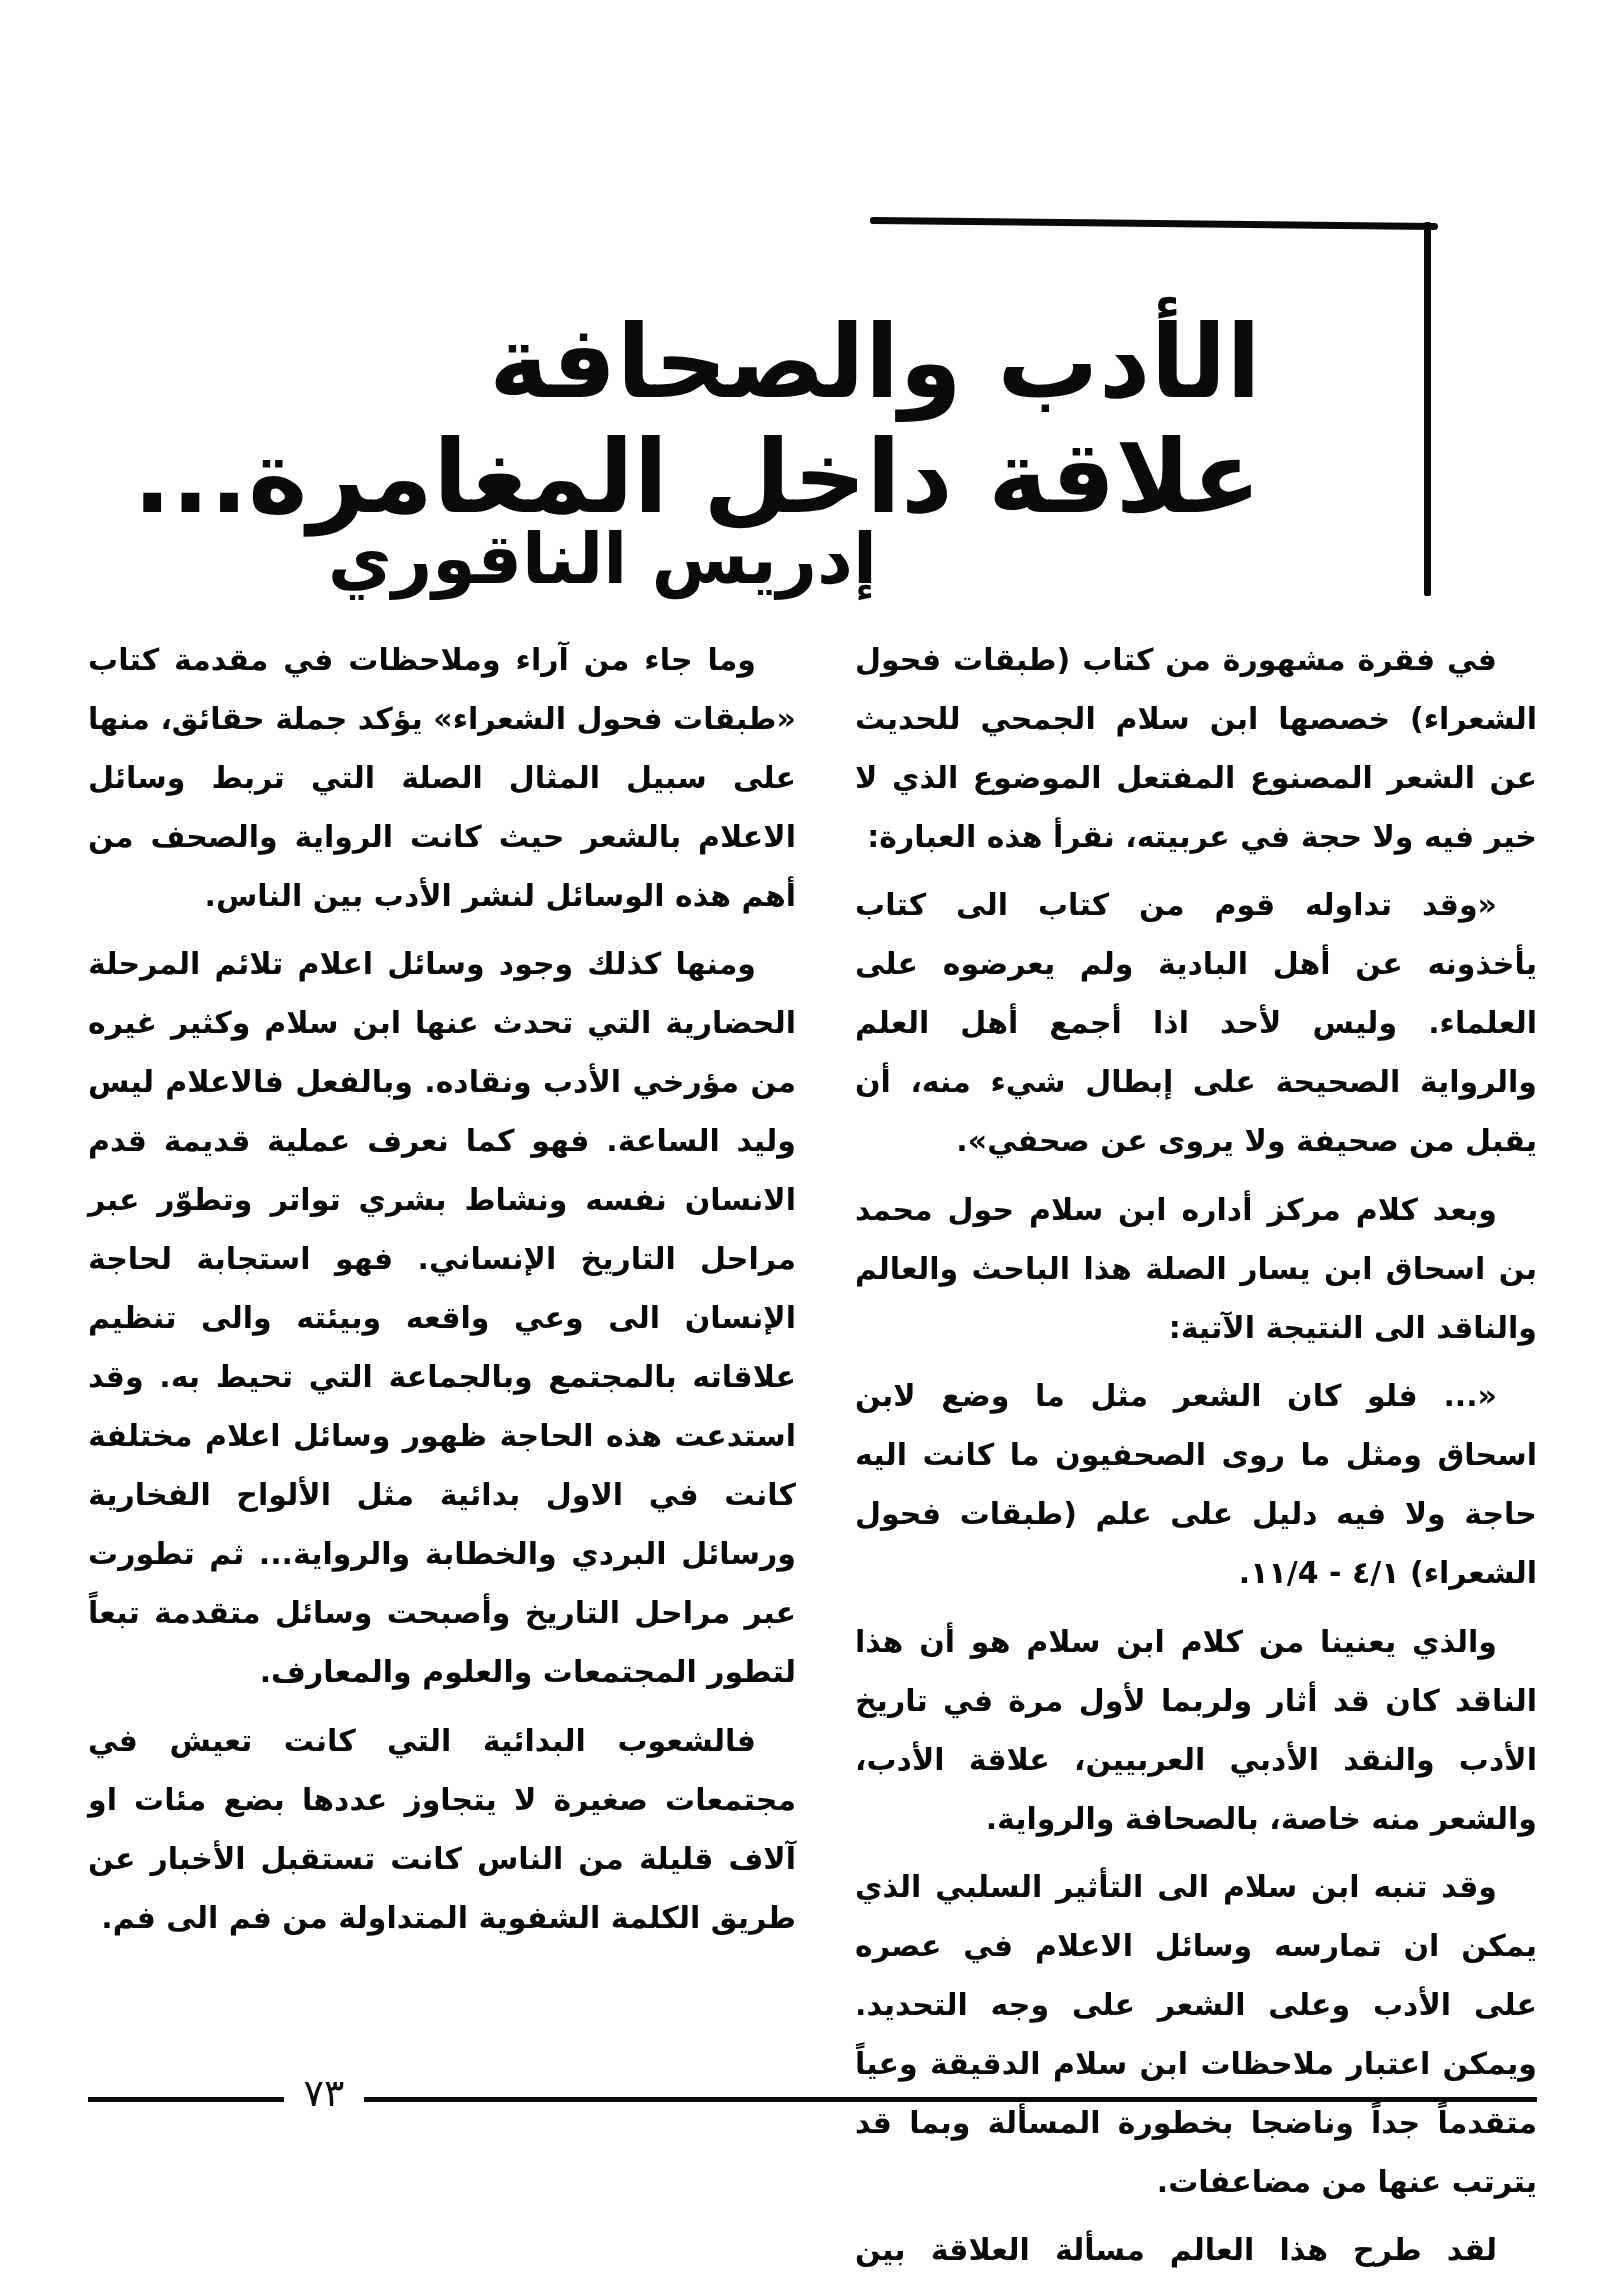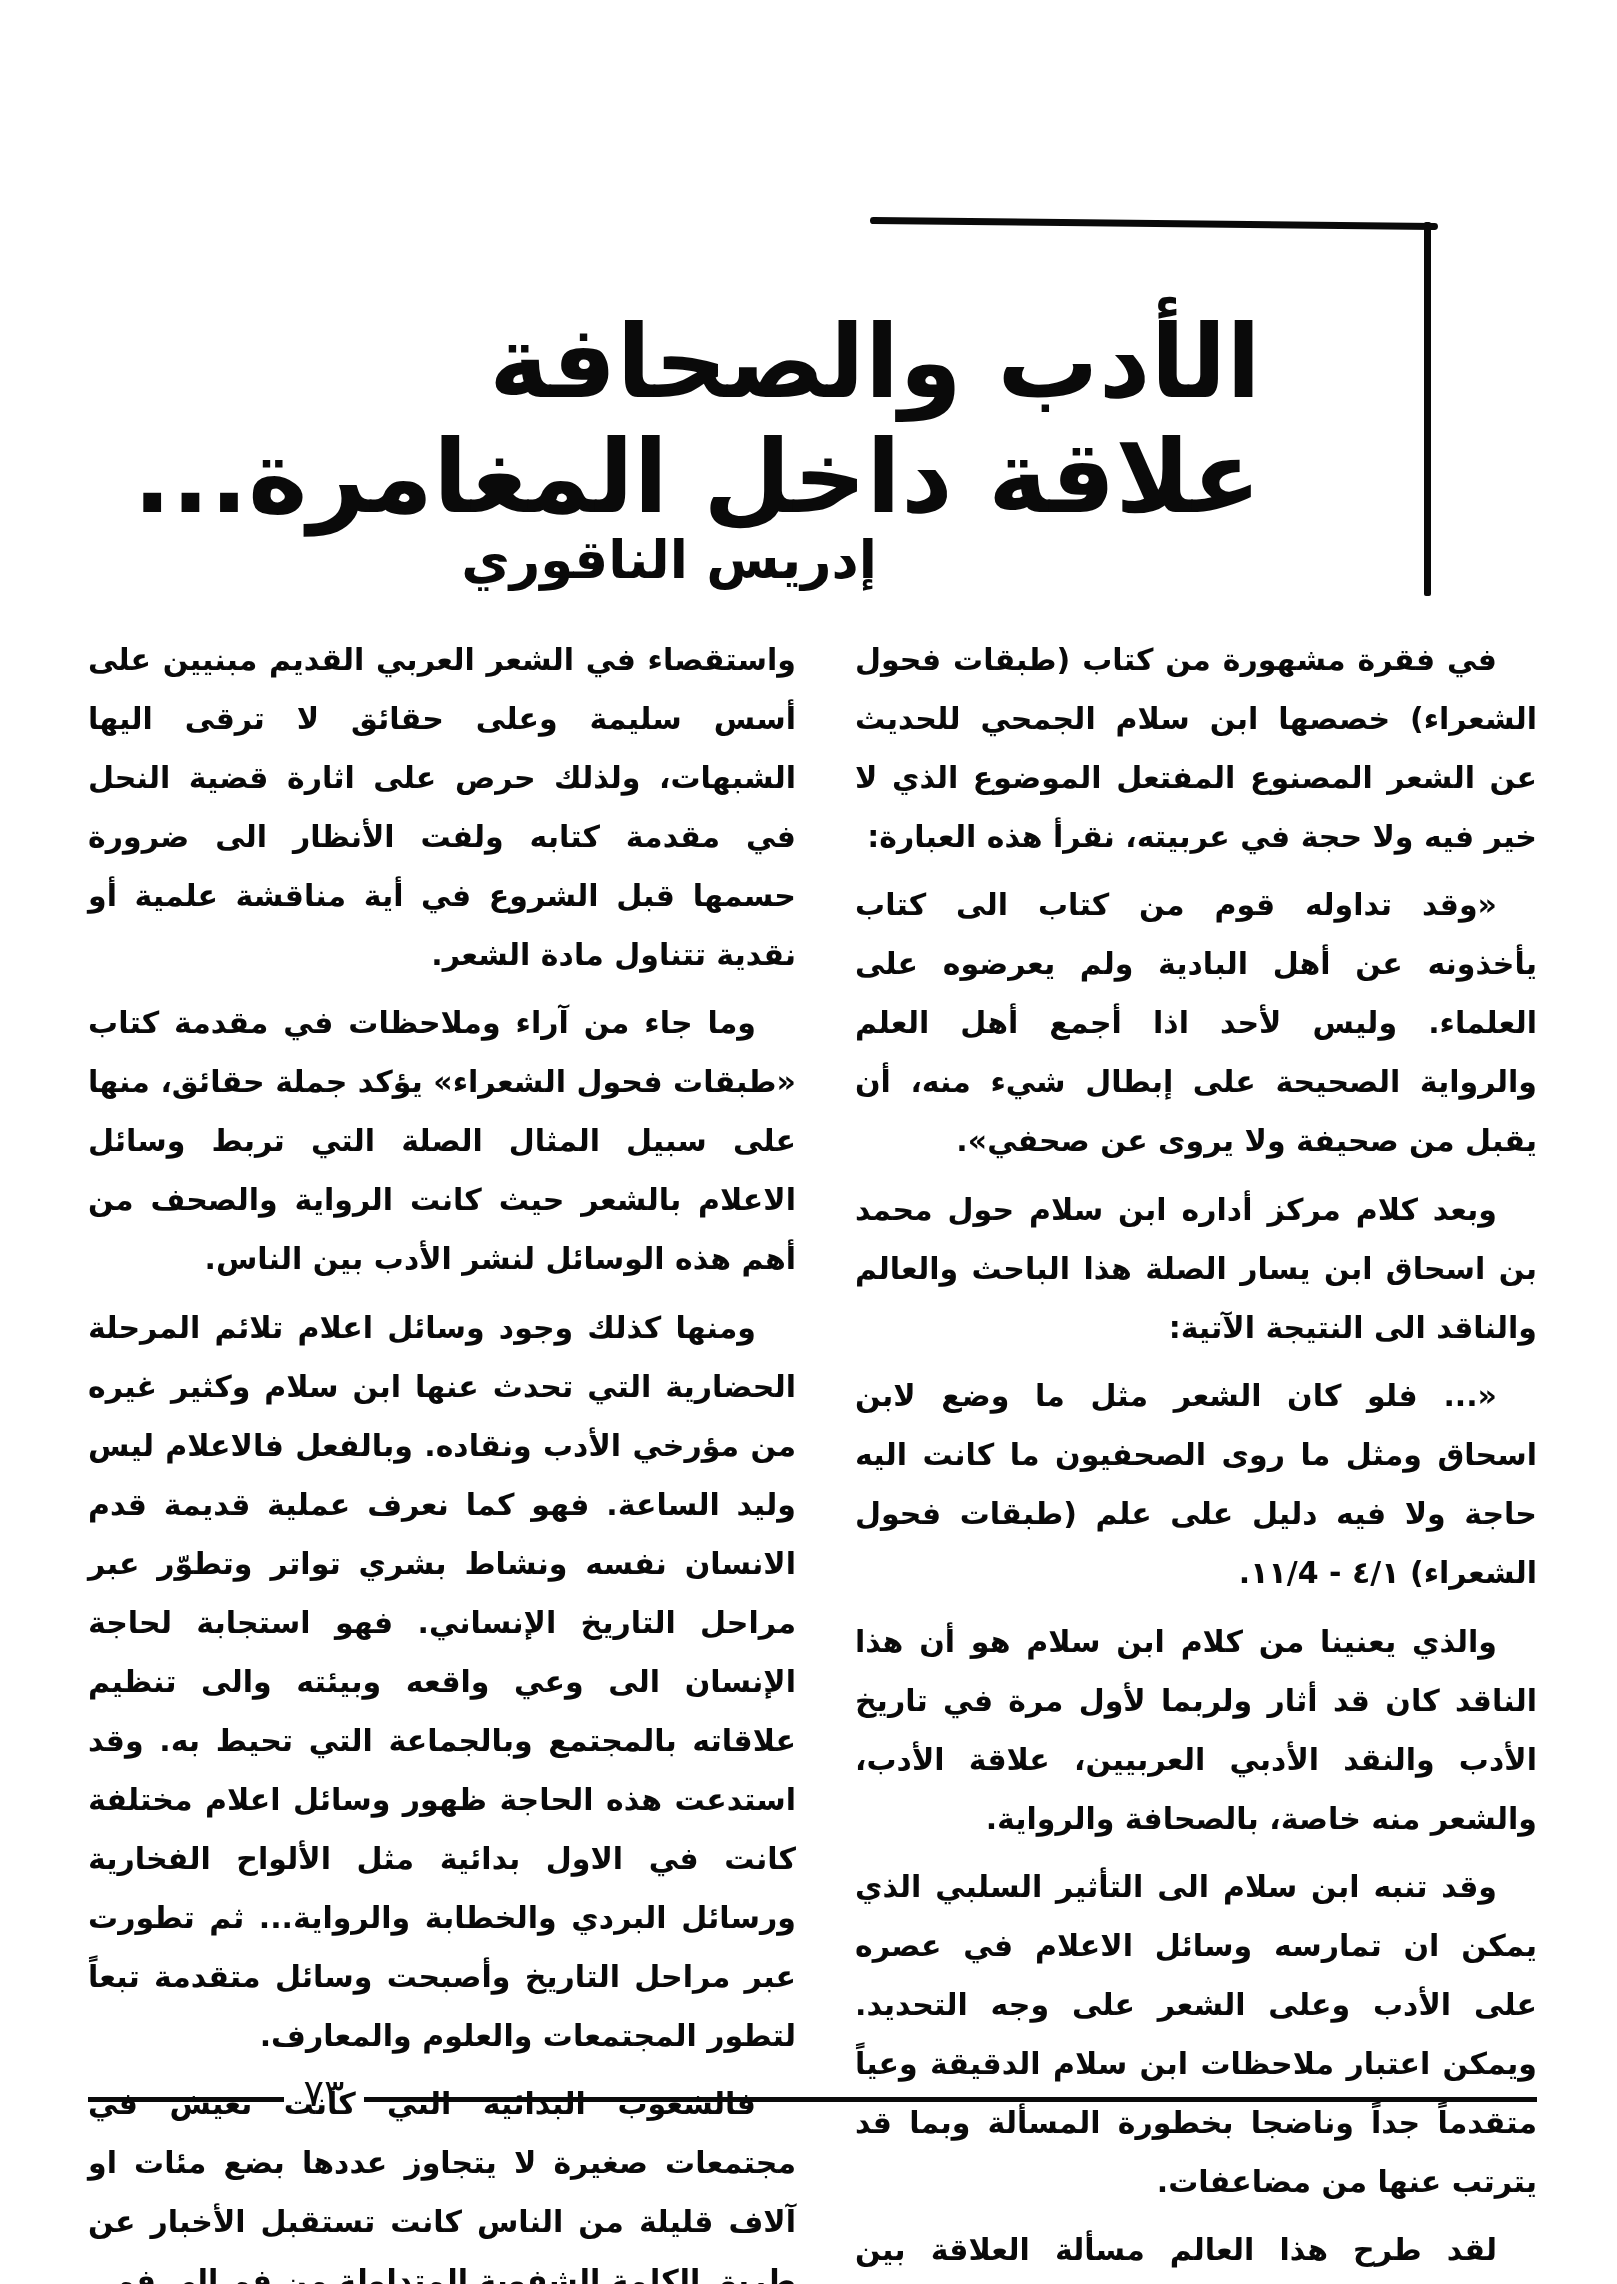--- a/index.html
+++ b/index.html
@@ -61,21 +61,21 @@
     }
     .author {
       position: absolute;
       left: 324px;
       top: 526px;
       width: 553px;
       direction: rtl;
       text-align: right;
       font-family: "DejaVu Sans", sans-serif;
       font-weight: bold;
-      font-size: 53px;
+      font-size: 70px;
       line-height: 67px;
       white-space: nowrap;
     }
     .column {
       position: absolute;
       top: 630px;
       direction: rtl;
       text-align: justify;
       text-align-last: right;
       font-family: "DejaVu Sans", sans-serif;
@@ -146,21 +146,20 @@
     <p class="para">في فقرة مشهورة من كتاب (طبقات فحول الشعراء) خصصها ابن سلام الجمحي للحديث عن الشعر المصنوع المفتعل الموضوع الذي لا خير فيه ولا حجة في عربيته، نقرأ هذه العبارة:</p>
     <p class="para">«وقد تداوله قوم من كتاب الى كتاب يأخذونه عن أهل البادية ولم يعرضوه على العلماء. وليس لأحد اذا أجمع أهل العلم والرواية الصحيحة على إبطال شيء منه، أن يقبل من صحيفة ولا يروى عن صحفي».</p>
     <p class="para">وبعد كلام مركز أداره ابن سلام حول محمد بن اسحاق ابن يسار الصلة هذا الباحث والعالم والناقد الى النتيجة الآتية:</p>
     <p class="para">«... فلو كان الشعر مثل ما وضع لابن اسحاق ومثل ما روى الصحفيون ما كانت اليه حاجة ولا فيه دليل على علم (طبقات فحول الشعراء) ٤/١ - ١١/4.</p>
     <p class="para">والذي يعنينا من كلام ابن سلام هو أن هذا الناقد كان قد أثار ولربما لأول مرة في تاريخ الأدب والنقد الأدبي العربيين، علاقة الأدب، والشعر منه خاصة، بالصحافة والرواية.</p>
     <p class="para">وقد تنبه ابن سلام الى التأثير السلبي الذي يمكن ان تمارسه وسائل الاعلام في عصره على الأدب وعلى الشعر على وجه التحديد. ويمكن اعتبار ملاحظات ابن سلام الدقيقة وعياً متقدماً جداً وناضجا بخطورة المسألة وبما قد يترتب عنها من مضاعفات.</p>
     <p class="para">لقد طرح هذا العالم مسألة العلاقة بين الفعاليتين: الأدبية والإعلامية، في إطار توثيق الشعر العربي وتمييز صحيحه من زائفه حتى يأتي الحديث عنه بعد ذلك، وبحثه بنوع من الأطمئنان والثقة اذ لا يعقل أن يبحث الناس في ظاهرة لم يتأكدوا من نسبتها الصحيحة ومن أصولها ومصادرها الاولى. وكأن ابن سلام اراد أن يكون كل بحث</p>
   </div>
 
   <div class="column col-left">
-    <p class="para no-indent">واستقصاء في الشعر العربي القديم مبنيين على أسس سليمة وعلى حقائق لا ترقى اليها الشبهات، ولذلك حرص على اثارة قضية النحل في مقدمة كتابه ولفت الأنظار الى ضرورة حسمها قبل الشروع في أية مناقشة علمية أو نقدية تتناول مادة الشعر.</p>
     <p class="para">وما جاء من آراء وملاحظات في مقدمة كتاب «طبقات فحول الشعراء» يؤكد جملة حقائق، منها على سبيل المثال الصلة التي تربط وسائل الاعلام بالشعر حيث كانت الرواية والصحف من أهم هذه الوسائل لنشر الأدب بين الناس.</p>
     <p class="para">ومنها كذلك وجود وسائل اعلام تلائم المرحلة الحضارية التي تحدث عنها ابن سلام وكثير غيره من مؤرخي الأدب ونقاده. وبالفعل فالاعلام ليس وليد الساعة. فهو كما نعرف عملية قديمة قدم الانسان نفسه ونشاط بشري تواتر وتطوّر عبر مراحل التاريخ الإنساني. فهو استجابة لحاجة الإنسان الى وعي واقعه وبيئته والى تنظيم علاقاته بالمجتمع وبالجماعة التي تحيط به. وقد استدعت هذه الحاجة ظهور وسائل اعلام مختلفة كانت في الاول بدائية مثل الألواح الفخارية ورسائل البردي والخطابة والرواية... ثم تطورت عبر مراحل التاريخ وأصبحت وسائل متقدمة تبعاً لتطور المجتمعات والعلوم والمعارف.</p>
     <p class="para">فالشعوب البدائية التي كانت تعيش في مجتمعات صغيرة لا يتجاوز عددها بضع مئات او آلاف قليلة من الناس كانت تستقبل الأخبار عن طريق الكلمة الشفوية المتداولة من فم الى فم.</p>
 
   </div>
 
   <div class="footer-line-left"></div>
   <div class="page-number">٧٣</div>
   <div class="footer-line-right"></div>
 

